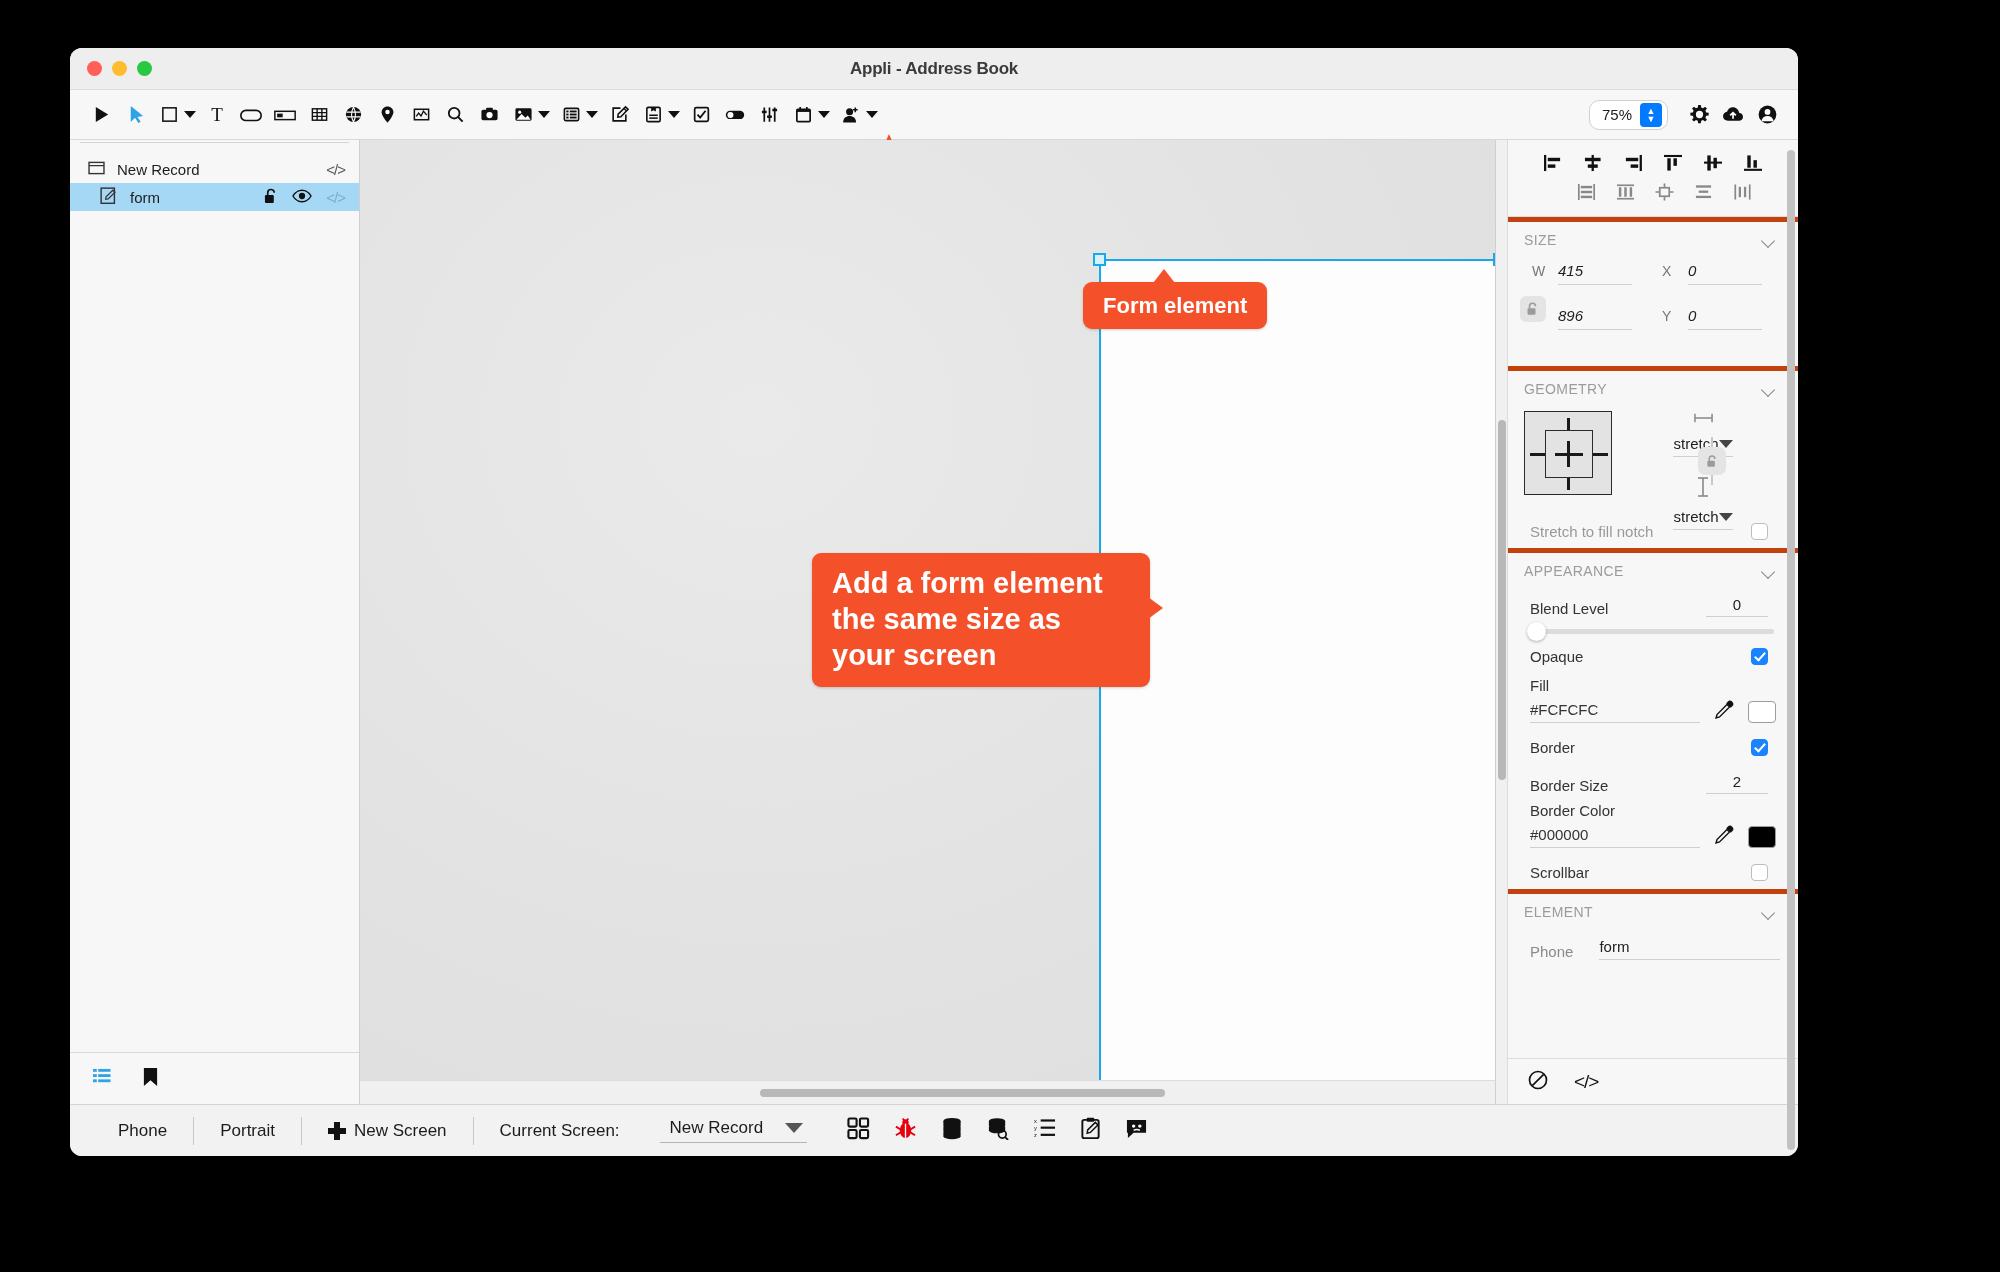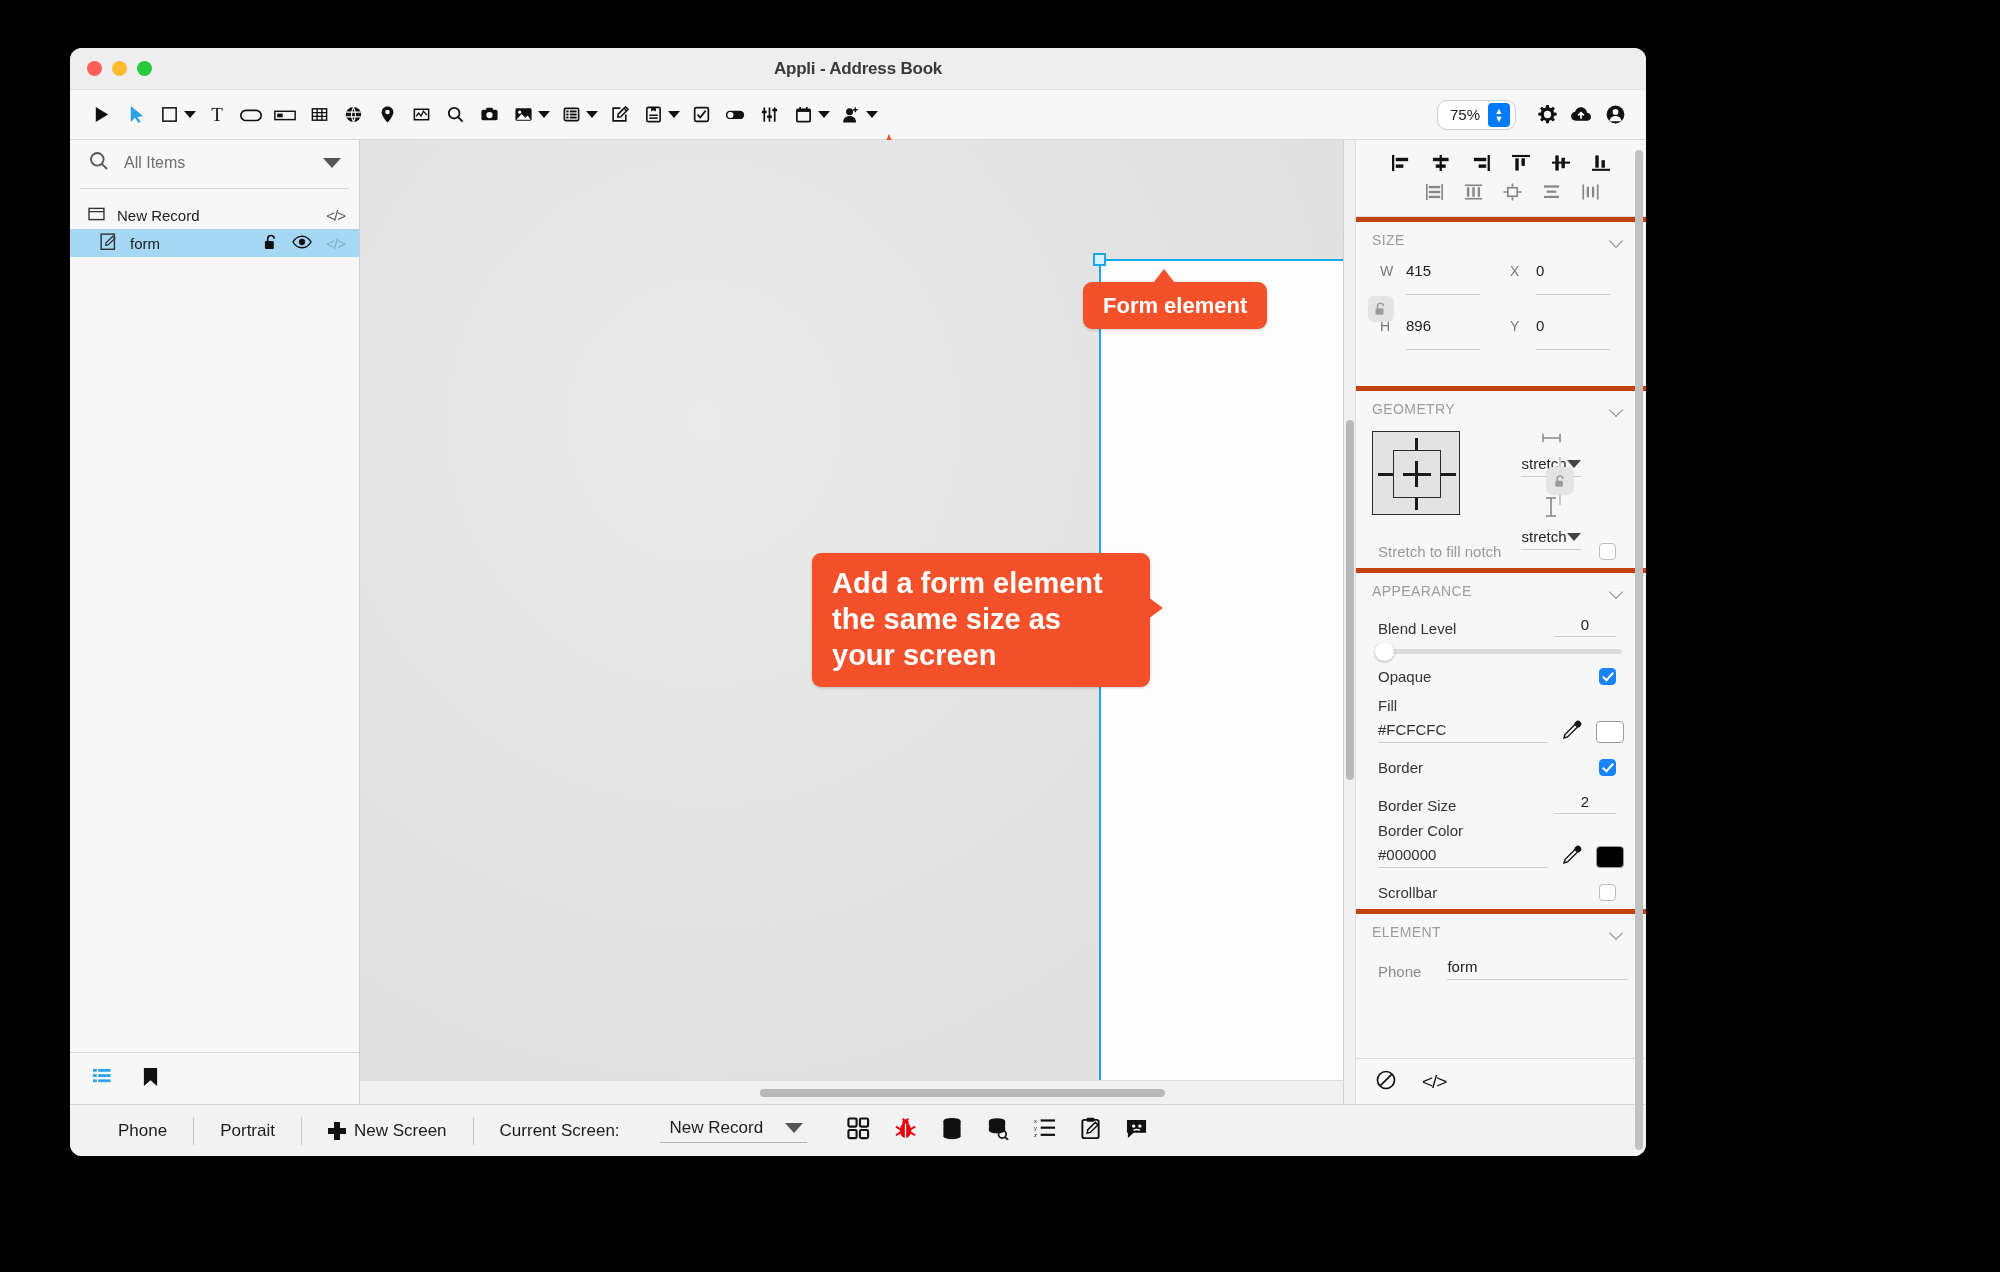--- a/index.html
+++ b/index.html
@@ -5,21 +5,21 @@
   * { box-sizing: border-box; margin: 0; padding: 0; }
   html, body {
     width: 2000px; height: 1272px;
     background: #000;
     font-family: "Liberation Sans", sans-serif;
     overflow: hidden;
   }
   .app-window {
     position: absolute;
     left: 70px; top: 48px;
-    width: 1576px; height: 1108px;
+    width: 1728px; height: 1108px;
     background: #f5f5f5;
     border-radius: 12px;
     overflow: hidden;
     display: flex; flex-direction: column;
   }
   
   .titlebar {
     height: 42px; flex: 0 0 42px;
     background: #eeeeee;
     position: relative;
@@ -212,21 +212,21 @@
   .chev::after{
     content:""; position:absolute; left:0; top:0;
     width:9px;height:9px; border-right:1.6px solid #888; border-bottom:1.6px solid #888;
     transform: rotate(45deg);
   }
   .fld-grid { padding: 6px 16px 14px 16px; position:relative; }
   .fld { display:flex; align-items:baseline; gap:12px; }
   .fld .lbl { color:#777; font-size:14px; width: 14px; }
   .fld .val {
     font-size: 15px; color:#222; border-bottom:1px solid #cfcfcf;
-    min-width: 74px; padding-bottom: 15px;
+    min-width: 74px; padding-bottom: 5px; font-style: italic;
   }
   .lock-btn {
     position:absolute; left: 12px; top: 40px;
     width: 26px; height:26px; border-radius:6px; background:#e4e4e4;
     display:flex;align-items:center;justify-content:center;
   }
   .size-rows { margin-left: 8px; }
   .size-row { display:flex; gap: 30px; margin-bottom: 22px; }
   .geo-body { display:flex; padding: 6px 14px 8px 16px; gap: 10px; }
   .geo-box {
@@ -519,30 +519,20 @@
           <circle cx="11" cy="8.3" r="3" fill="#fff"></circle>
           <path d="M4.6 18 C5.2 14.4 7.8 12.6 11 12.6 C14.2 12.6 16.8 14.4 17.4 18 Z" fill="#fff"></path>
         </svg>
     </div>
     <div class="tb-pointer"></div>
   </div>
 
   <div class="body-row">
 
     <div class="sidebar">
-      <div class="search-row">
-        <span>
-          <svg width="22" height="22" viewBox="0 0 22 22">
-              <circle cx="9.3" cy="9.3" r="6.3" fill="none" stroke="#555" stroke-width="1.8"></circle>
-              <line x1="13.9" y1="13.9" x2="19" y2="19" stroke="#555" stroke-width="1.8"></line>
-            </svg>
-        </span>
-        <span class="search-txt">All Items</span>
-        <span class="tri-down"></span>
-      </div>
       <div class="sb-divider"></div>
 
       <div class="tree">
         <div class="tree-row">
           <span>
             <svg width="17" height="14" viewBox="0 0 18 15">
                 <rect x="1" y="1.5" width="16" height="12" fill="none" stroke="#333" stroke-width="1.5"></rect>
                 <line x1="1" y1="5" x2="17" y2="5" stroke="#333" stroke-width="1.5"></line>
               </svg>
           </span>

